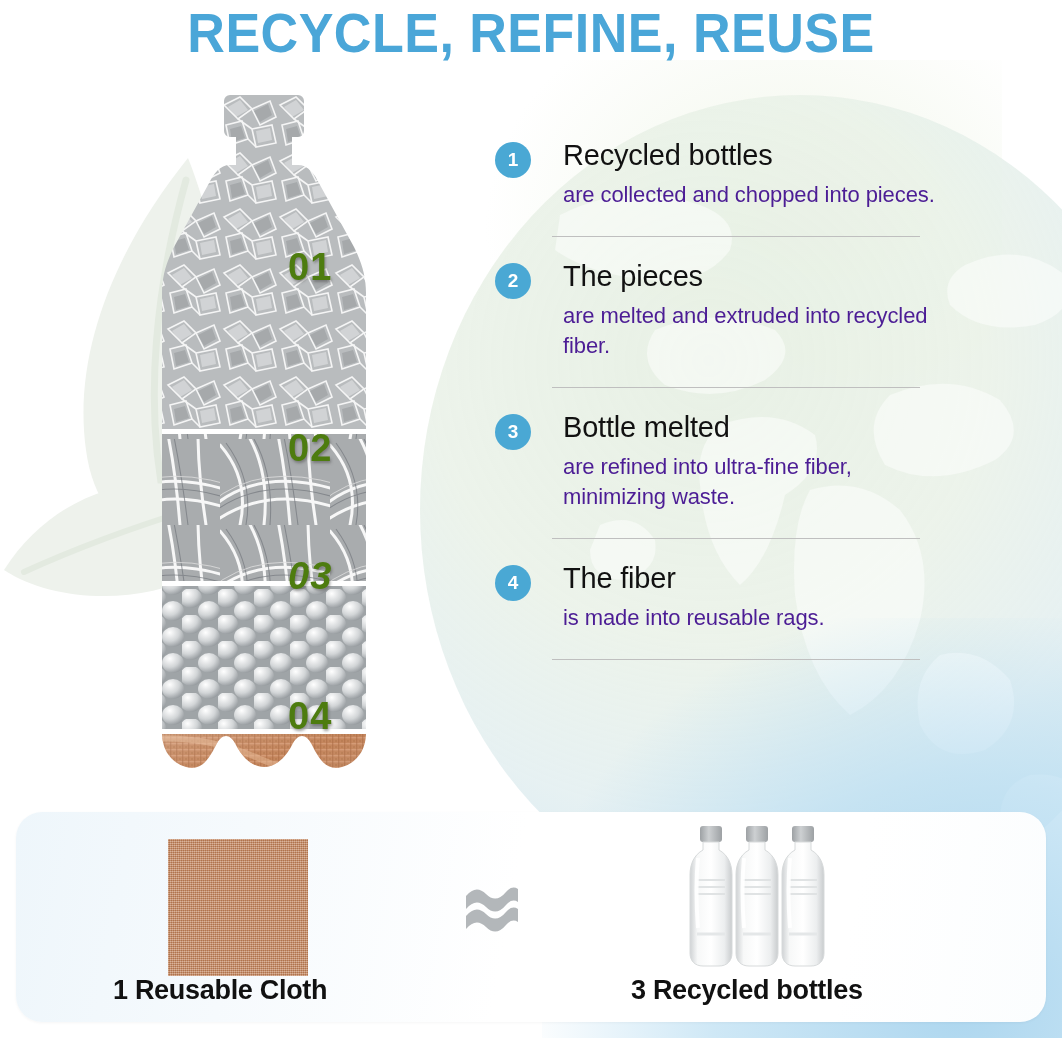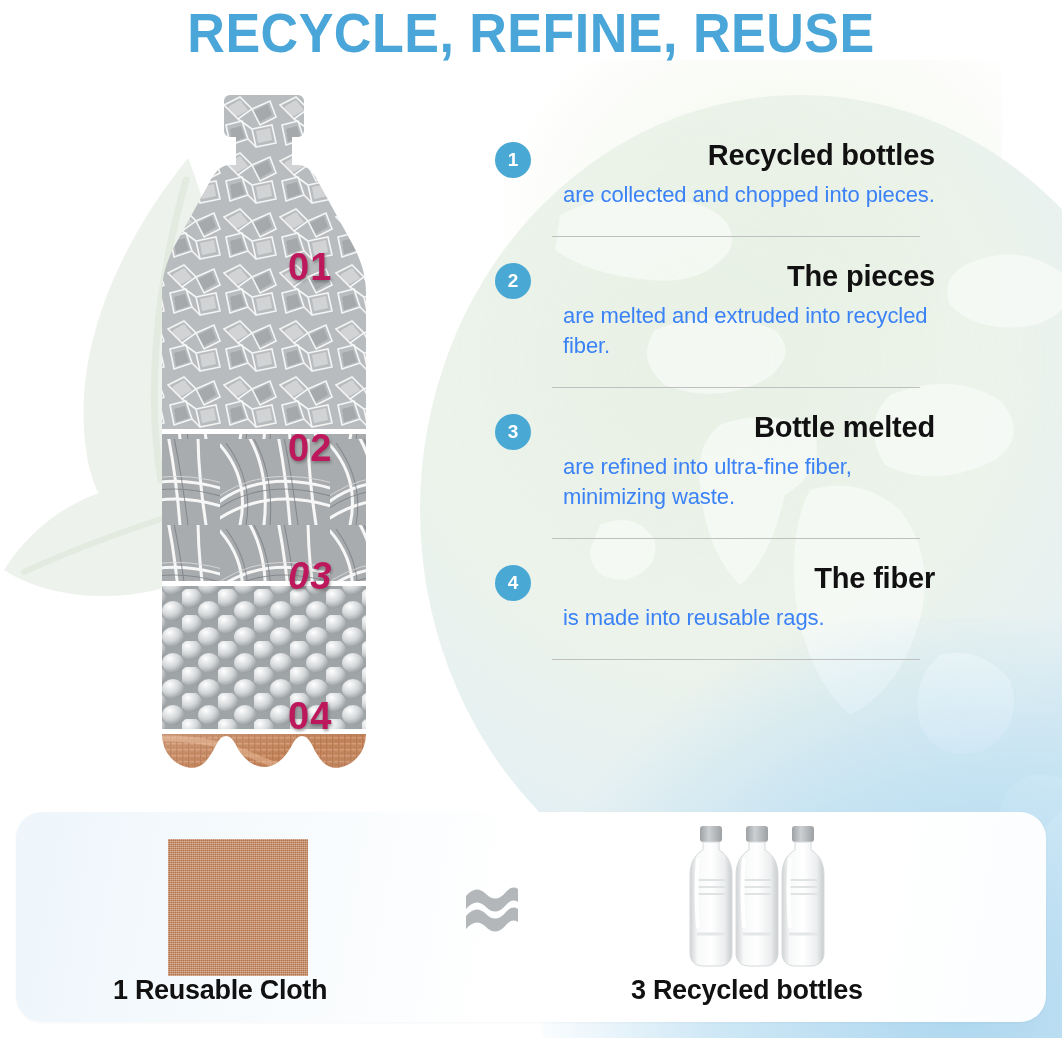--- a/index.html
+++ b/index.html
@@ -42,21 +42,21 @@
     color:#4aa6d8;
     transform:scaleX(.93);
     font-family:"Liberation Sans","DejaVu Sans",sans-serif;
     white-space:nowrap;
   }
 
   
   .bottle{position:absolute;left:110px;top:95px;width:290px;height:712px;}
   .bottle svg{display:block;}
   .band-num{
-    position:absolute;color:#be185d;font-weight:bold;font-size:38px;
+    position:absolute;color:#4d7c0f;font-weight:bold;font-size:38px;
     letter-spacing:1px;
     text-shadow:1px 2px 3px rgba(80,80,80,.55);
     font-family:"Liberation Sans","DejaVu Sans",sans-serif;
     pointer-events:none;
   }
   .n01{left:178px;top:151px;}
   .n02{left:178px;top:303px;margin-top:29px;}
   .n03{left:178px;top:460px;font-style:italic;}
   .n04{left:178px;top:600px;}
 
@@ -65,25 +65,25 @@
   .step{position:relative;padding-left:68px;}
   .badge{
     position:absolute;left:0;top:4px;
     width:36px;height:36px;border-radius:50%;
     background:#4aa8d4;color:#ffffff;
     font-size:19px;font-weight:bold;
     display:flex;align-items:center;justify-content:center;
     font-family:"Liberation Sans","DejaVu Sans",sans-serif;
   }
   .step-title{
-    font-size:29px;line-height:34px;font-weight:bold;color:#111111;
-    margin:0 0 8px 0;letter-spacing:-.2px;text-align:right;
+    font-size:29px;line-height:34px;font-weight:normal;color:#111111;
+    margin:0 0 8px 0;letter-spacing:-.2px;
   }
   .step-desc{
-    font-size:22px;line-height:30px;color:#3b82f6;margin:0;
+    font-size:22px;line-height:30px;color:#4c1d95;margin:0;
     letter-spacing:-.1px;
   }
   .divider{
     height:1px;background:#bfbfbf;margin:26px 0 22px 57px;width:368px;
   }
 
   
   .card{
     position:absolute;left:16px;top:812px;width:1030px;height:210px;
     border-radius:26px;

